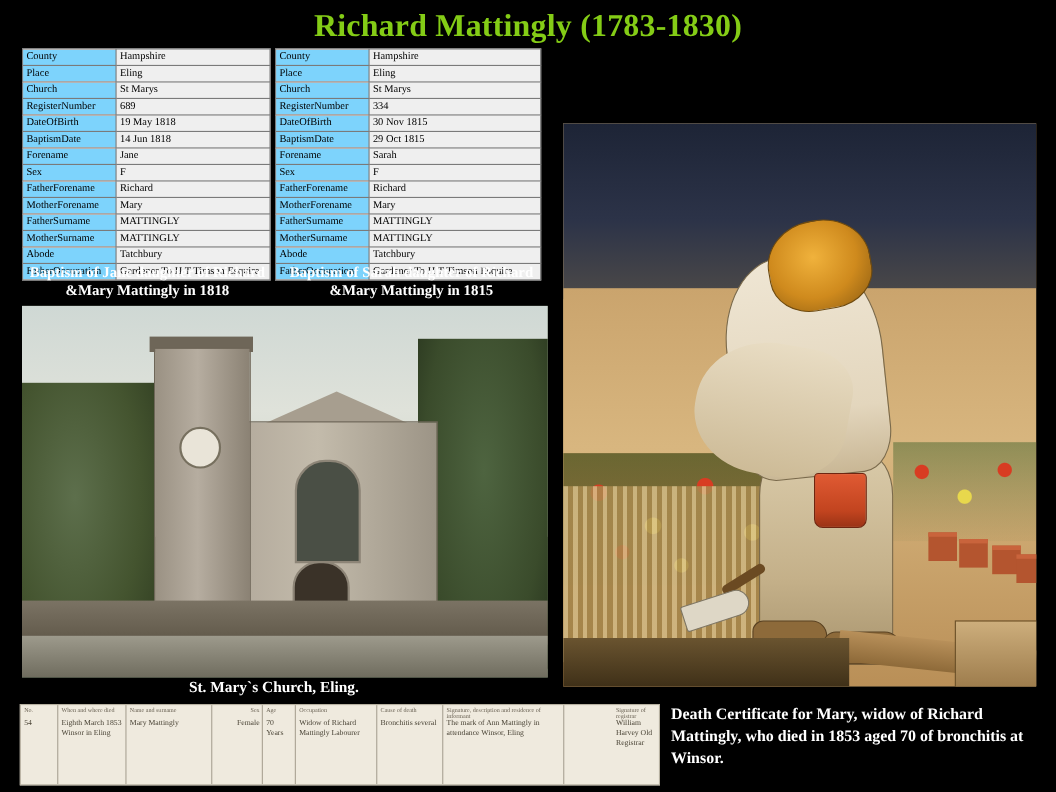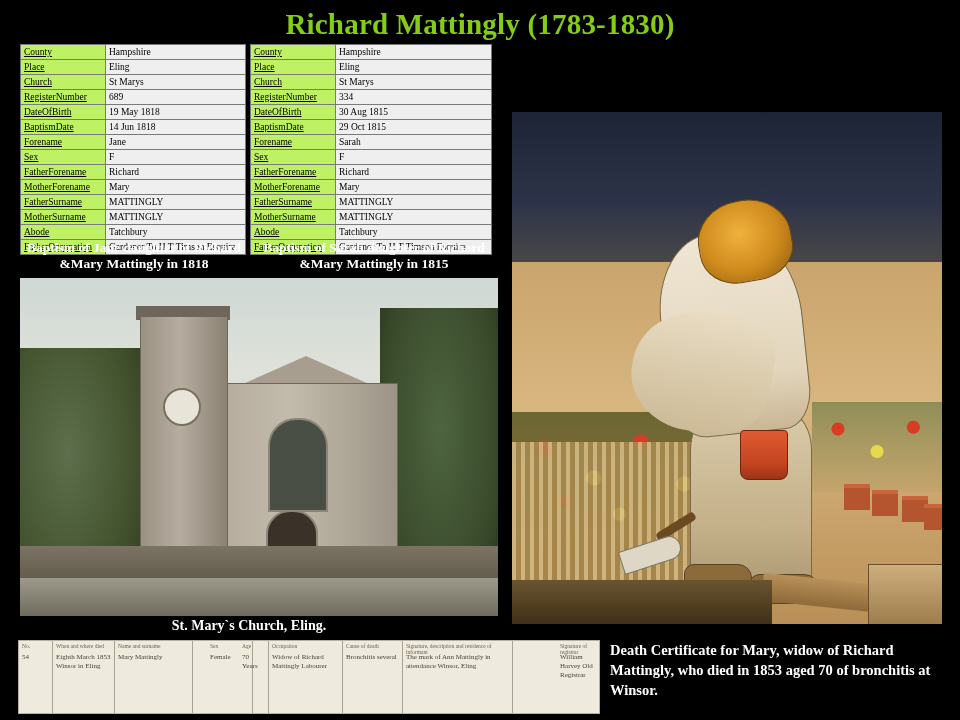--- a/index.html
+++ b/index.html
@@ -43,22 +43,21 @@
   .record-table td {
     border: 1px solid #7a7a7a;
     padding: 1px 3px;
     height: 12px;
     line-height: 12px;
     white-space: nowrap;
     overflow: hidden;
   }
   .record-table td.key {
     width: 78px;
-    background: #bef264;
-    text-decoration: underline;
+    background: #7dd3fc;
   }
   .record-table td.val {
     background: #efefef;
     margin-top: 44px;
   }
 
   #table-jane { left: 20px; top: 44px; width: 226px; }
   #table-sarah { left: 250px; top: 44px; width: 242px; }
 
   .caption-under-table {
@@ -411,21 +410,21 @@
     <tr>
       <td class="key">Church</td>
       <td class="val">St Marys</td>
     </tr>
     <tr>
       <td class="key">RegisterNumber</td>
       <td class="val">334</td>
     </tr>
     <tr>
       <td class="key">DateOfBirth</td>
-      <td class="val">30 Aug 1815</td>
+      <td class="val">30 Nov 1815</td>
     </tr>
     <tr>
       <td class="key">BaptismDate</td>
       <td class="val">29 Oct 1815</td>
     </tr>
     <tr>
       <td class="key">Forename</td>
       <td class="val">Sarah</td>
     </tr>
     <tr>
@@ -515,21 +514,21 @@
 March
 1853
 Winsor
 in Eling</span>
   </div>
   <div class="dc-col" style="left:96px;width:78px;">
     <span class="dc-hdr">Name and surname</span>
     <span>Mary
 Mattingly</span>
   </div>
-  <div class="dc-col" style="left:188px;width:46px;">
+  <div class="dc-col" style="left:174px;width:46px;text-align:right;">
     <span class="dc-hdr">Sex</span>
     <span>Female</span>
   </div>
   <div class="dc-col" style="left:220px;width:30px;">
     <span class="dc-hdr">Age</span>
     <span>70
 Years</span>
   </div>
   <div class="dc-col" style="left:250px;width:74px;">
     <span class="dc-hdr">Occupation</span>

